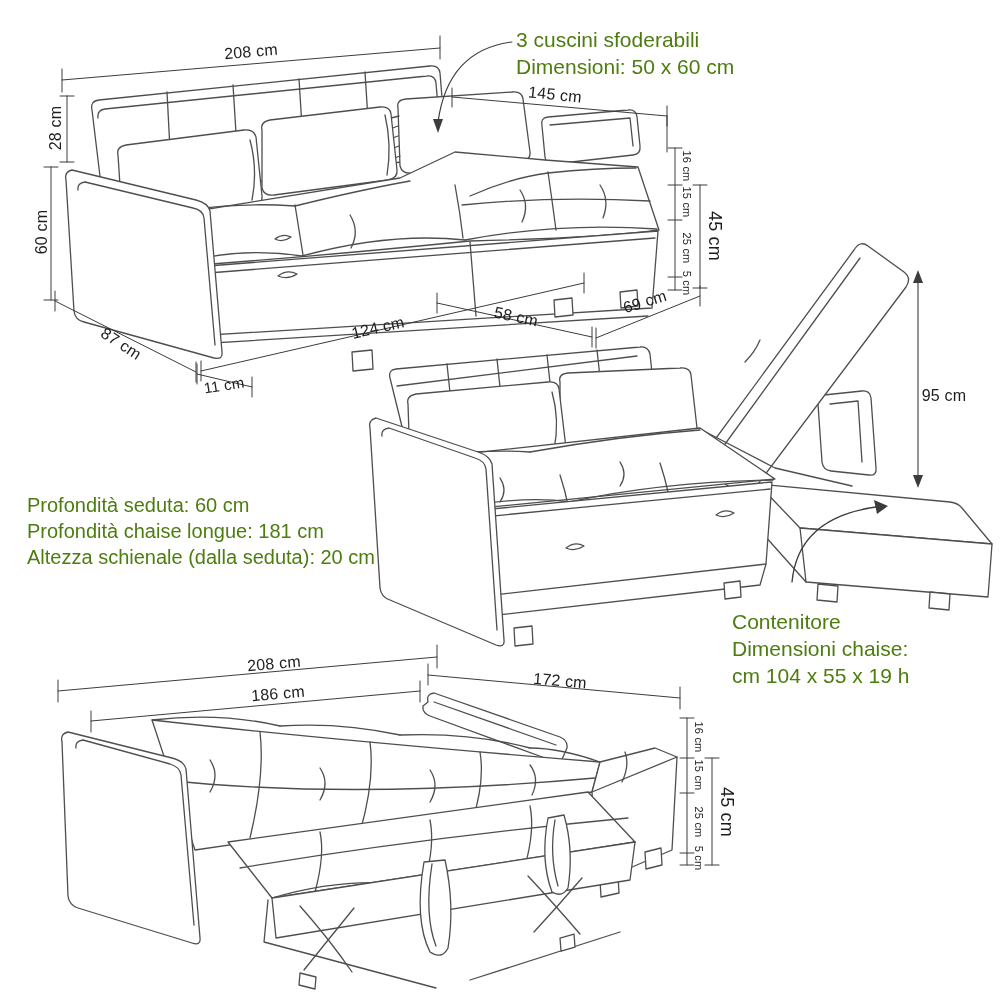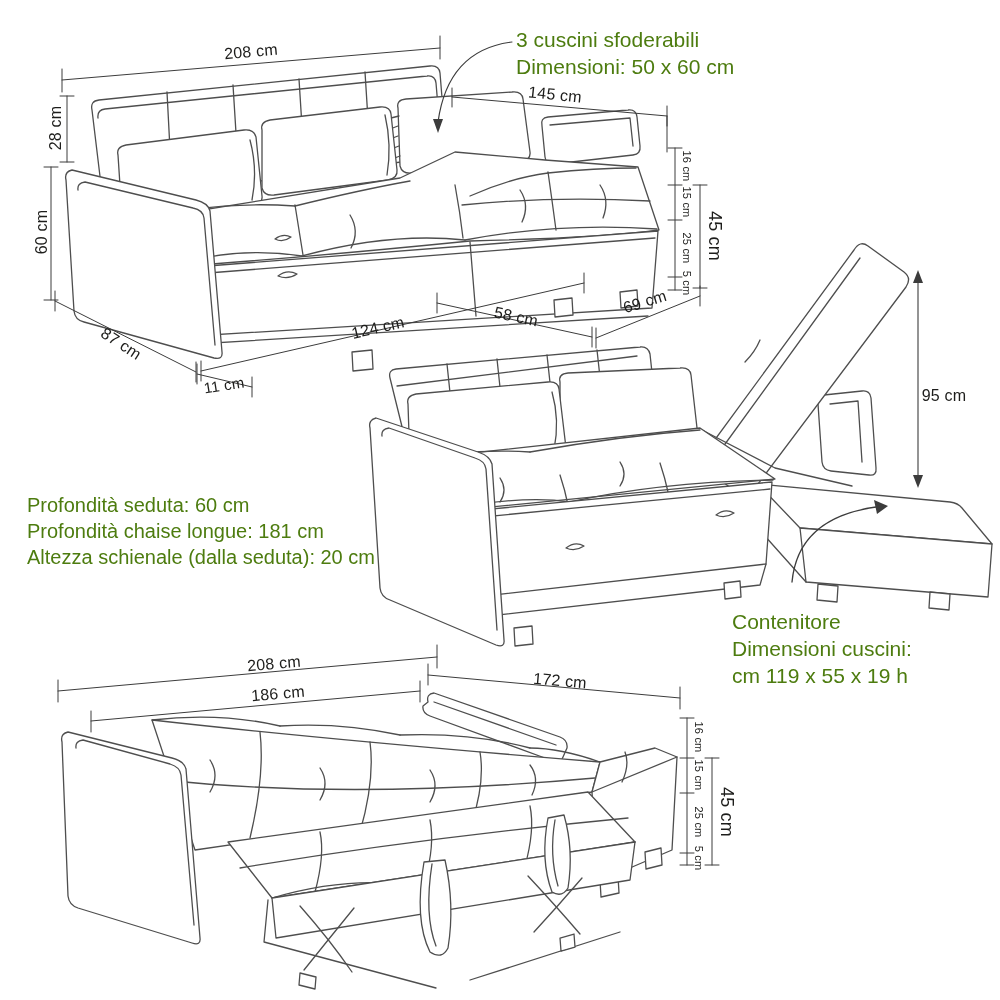--- a/index.html
+++ b/index.html
@@ -247,17 +247,17 @@
   </div>
 
   <div class="note specs" style="left:27px;top:492px;">
     <div>Profondità seduta: 60 cm</div>
     <div>Profondità chaise longue: 181 cm</div>
     <div>Altezza schienale (dalla seduta): 20 cm</div>
   </div>
 
   <div class="note" style="left:732px;top:590px;margin-top:18px;">
     <div>Contenitore</div>
-    <div>Dimensioni cuscini:</div>
-    <div>cm 119 x 55 x 19 h</div>
+    <div>Dimensioni chaise:</div>
+    <div>cm 104 x 55 x 19 h</div>
   </div>
 
 </div>
 
 </body></html>

